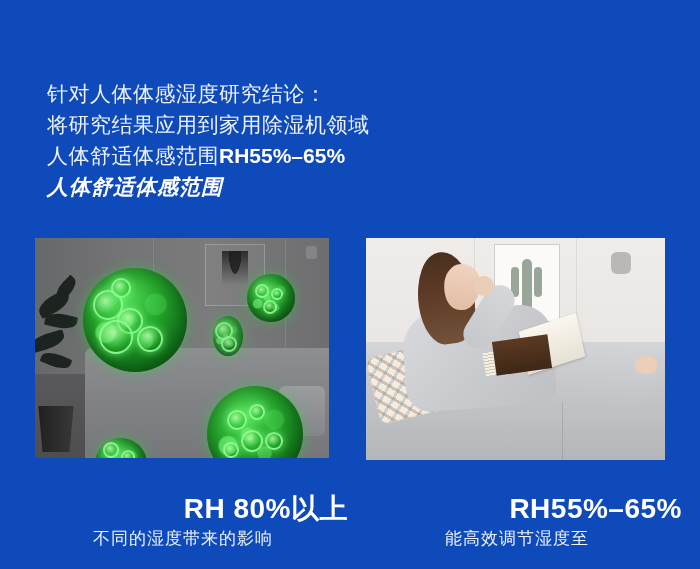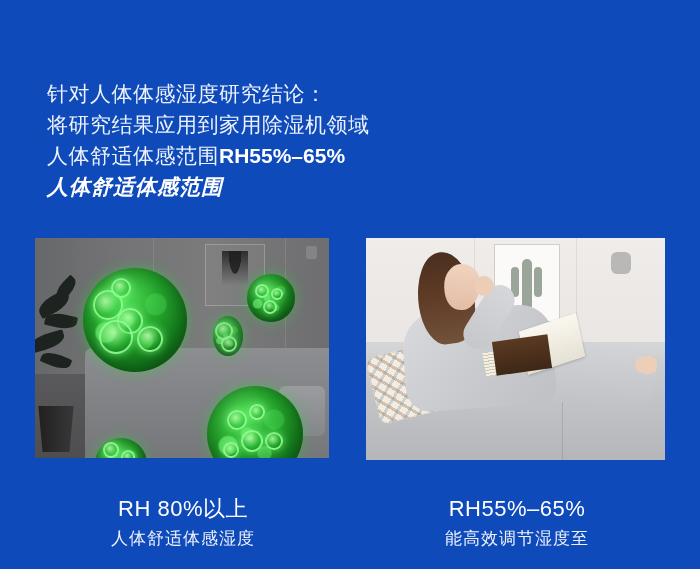--- a/index.html
+++ b/index.html
@@ -267,26 +267,27 @@
   .caption {
     position: absolute;
     top: 496px;
     width: 330px;
     text-align: center;
   }
   .caption.left  { left: 18px; }
   .caption.right { left: 352px; }
 
   .caption-title {
-    font-size: 22px;
-    font-weight: normal;
+    font-size: 28px;
+    font-weight: bold;
     color: #ffffff;
     letter-spacing: 0.5px;
     line-height: 26px;
     white-space: nowrap;
+    text-align: right;
   }
   .caption-sub {
     margin-top: 6px;
     font-size: 17px;
     color: #edf2fb;
     letter-spacing: 1px;
     line-height: 22px;
     white-space: nowrap;
   }
 </style>
@@ -384,21 +385,21 @@
       <div class="r-hand"></div>
 
       <div class="r-book-page"></div>
       <div class="r-book-edge"></div>
       <div class="r-book-cover"></div>
     </div>
   </div>
 
   <div class="caption left">
     <div class="caption-title">RH 80%以上</div>
-    <div class="caption-sub">人体舒适体感湿度</div>
+    <div class="caption-sub">不同的湿度带来的影响</div>
   </div>
 
   <div class="caption right">
     <div class="caption-title">RH55%–65%</div>
     <div class="caption-sub">能高效调节湿度至</div>
   </div>
 
 </div>
 
 </body></html>

